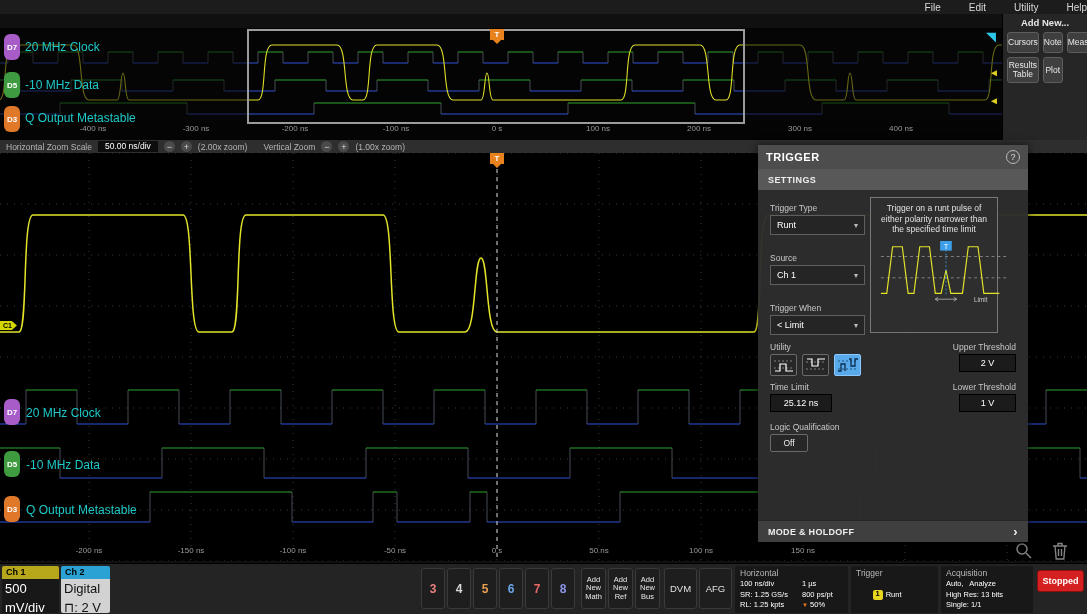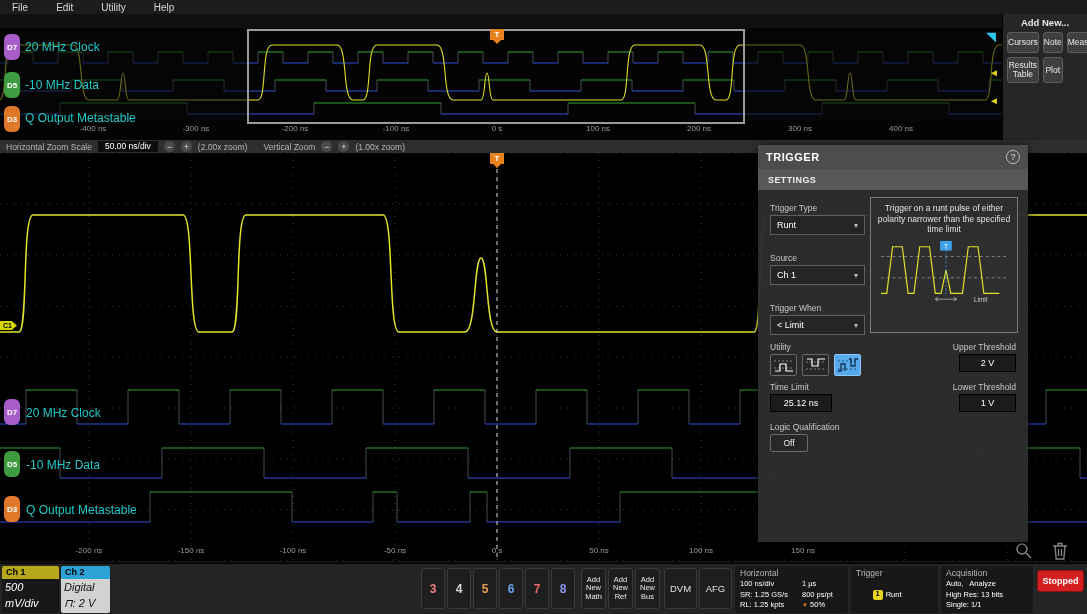--- a/index.html
+++ b/index.html
@@ -1,20 +1,20 @@
 <!DOCTYPE html>
 <html><head>
 <meta charset="utf-8">
 <style>
   *{margin:0;padding:0;box-sizing:border-box;}
   html,body{background:#000;font-family:"Liberation Sans",sans-serif;}
   #screen{position:relative;width:1087px;height:614px;background:#101010;overflow:hidden;}
 
   
-  .menubar{position:absolute;left:0;top:0;width:1087px;height:14px;background:#1c1c1c;display:flex;align-items:center;gap:28px;padding-left:12px;font-size:10px;color:#d8d8d8;}
+  .menubar{position:absolute;left:0;top:0;width:1087px;height:14px;background:#1c1c1c;display:flex;align-items:center;gap:28px;padding-left:12px;font-size:10px;color:#d8d8d8;justify-content:flex-end;}
   .menubar span{cursor:default;}
 
   
   .tabrow{position:absolute;left:0;top:14px;width:1002px;height:14px;background:#232323;}
   .tabrow .wv-tab{display:inline-block;margin-left:4px;padding:1px 9px;font-size:9px;color:#e8e8e8;background:#3a3a3a;border-radius:3px 3px 0 0;}
 
   
   .overview{position:absolute;left:0;top:28px;width:1002px;height:112px;background:#040404;overflow:hidden;}
   .overview svg{position:absolute;left:0;top:0;}
   .dim{position:absolute;top:0;height:94px;background:rgba(8,8,8,0.55);}
@@ -51,34 +51,34 @@
 
   
   .tpanel{position:absolute;left:758px;top:145px;width:270px;height:397px;background:rgba(45,45,45,0.97);z-index:5;box-shadow:0 0 8px rgba(0,0,0,.6);}
   .tp-header{position:absolute;left:0;top:0;width:100%;height:24px;background:#4d4d4d;display:flex;align-items:center;justify-content:space-between;padding:0 8px;}
   .tp-header .ttl{font-size:11px;font-weight:bold;color:#fff;letter-spacing:.5px;}
   .tp-help{width:14px;height:14px;border-radius:50%;border:1px solid #bbb;color:#ddd;font-size:9px;display:flex;align-items:center;justify-content:center;}
   .tp-settings{position:absolute;left:0;top:24px;width:100%;height:21px;background:#585858;color:#eee;font-size:9px;font-weight:bold;display:flex;align-items:center;padding-left:10px;letter-spacing:.4px;}
   .tp-label{position:absolute;font-size:8.5px;color:#c8c8c8;white-space:nowrap;}
   .tp-select{position:absolute;width:95px;height:20px;background:#252525;border:1px solid #5f5f5f;color:#fff;font-size:9px;display:flex;align-items:center;justify-content:space-between;padding:0 6px;}
   .tp-select .caret{color:#bbb;font-size:8px;}
-  .descbox{position:absolute;left:112px;top:52px;width:148px;height:136px;border:1px solid #787878;background:#2e2e2e;padding:5px 6px;}
+  .descbox{position:absolute;left:112px;top:52px;width:128px;height:136px;border:1px solid #787878;background:#2e2e2e;padding:5px 6px;}
   .descbox p{font-size:8.5px;color:#e2e2e2;text-align:center;line-height:1.25;}
   .descbox svg{display:block;margin:4px auto 0;}
   .polbtn{position:absolute;width:27px;height:22px;background:#272727;border:1px solid #6a6a6a;border-radius:2px;display:flex;align-items:center;justify-content:center;padding:0;}
   .polbtn.sel{background:#57a9ea;border-color:#8cc8ff;}
   .tp-field{position:absolute;height:18px;background:#1b1b1b;border:1px solid #000;color:#fff;font-size:9px;display:flex;align-items:center;justify-content:center;}
   .tp-off{position:absolute;width:38px;height:18px;background:#272727;border:1px solid #6a6a6a;border-radius:2px;color:#eee;font-size:8.5px;display:flex;align-items:center;justify-content:center;}
   .tp-footer{position:absolute;left:0;top:375px;width:100%;height:22px;background:#3f3f3f;border-top:1px solid #262626;display:flex;align-items:center;justify-content:space-between;padding:0 10px;color:#eee;font-size:9px;font-weight:bold;letter-spacing:.3px;}
 
   
   .statusbar{position:absolute;left:0;top:563px;width:1087px;height:51px;background:#242424;border-top:1px solid #000;}
   .chcard{position:absolute;top:2px;height:47px;overflow:hidden;border-radius:2px;}
   .chcard .hd{height:13px;font-size:9px;font-weight:bold;color:#000;padding-left:4px;line-height:13px;}
-  .chcard .bd{height:34px;font-size:11px;line-height:1.45;padding:1px 3px;font-style:italic;}
+  .chcard .bd{height:34px;font-size:13px;line-height:1.45;padding:1px 3px;}
   .ch1 .hd{background:#b7a81b;}
   .ch1 .bd{background:#181818;color:#fff;}
   .ch2 .hd{background:#2aa3d4;}
   .ch2 .bd{background:#d2d2d2;color:#111;}
   .chnum{position:absolute;top:4px;width:24px;height:41px;background:#1e1e1e;border:1px solid #3a3a3a;border-radius:3px;font-size:12px;font-weight:bold;display:flex;align-items:center;justify-content:center;padding:0;font-family:inherit;}
   .addbtn{position:absolute;top:4px;width:25px;height:41px;background:#1e1e1e;border:1px solid #3a3a3a;border-radius:3px;color:#e8e8e8;font-size:7.5px;line-height:1.15;display:flex;align-items:center;justify-content:center;text-align:center;padding:0;font-family:inherit;}
   .widebtn{position:absolute;top:4px;width:33px;height:41px;background:#1e1e1e;border:1px solid #3a3a3a;border-radius:3px;color:#e0e0e0;font-size:9.5px;display:flex;align-items:center;justify-content:center;padding:0;font-family:inherit;}
   .infocard{position:absolute;top:2px;height:47px;background:#181818;border-radius:2px;padding:2px 5px;color:#fff;}
   .infocard .ttl{font-size:8.5px;color:#b8b8b8;margin-bottom:1px;}
   .infocard .row{font-size:7.5px;line-height:1.4;white-space:pre;}
@@ -295,20 +295,24 @@
 
     <span class="tp-label" style="left:12px;top:237px;">Time Limit</span>
     <div class="tp-field" style="left:12px;top:249px;width:62px;">25.12 ns</div>
 
     <span class="tp-label" style="left:148px;top:237px;width:110px;text-align:right;">Lower Threshold</span>
     <div class="tp-field" style="left:201px;top:249px;width:57px;">1 V</div>
 
     <span class="tp-label" style="left:12px;top:277px;">Logic Qualification</span>
     <div class="tp-off" style="left:12px;top:289px;">Off</div>
 
+    <div class="tp-footer">
+      <span>MODE &amp; HOLDOFF</span>
+      <span style="font-size:13px;">›</span>
+    </div>
   </div>
 
   <div class="statusbar">
 
     <div class="chcard ch1" style="left:2px;width:57px;">
       <div class="hd">Ch 1</div>
       <div class="bd">
         <div>500 mV/div</div>
         <div>1 MΩ  DS</div>
         <div>500 MHz</div>

